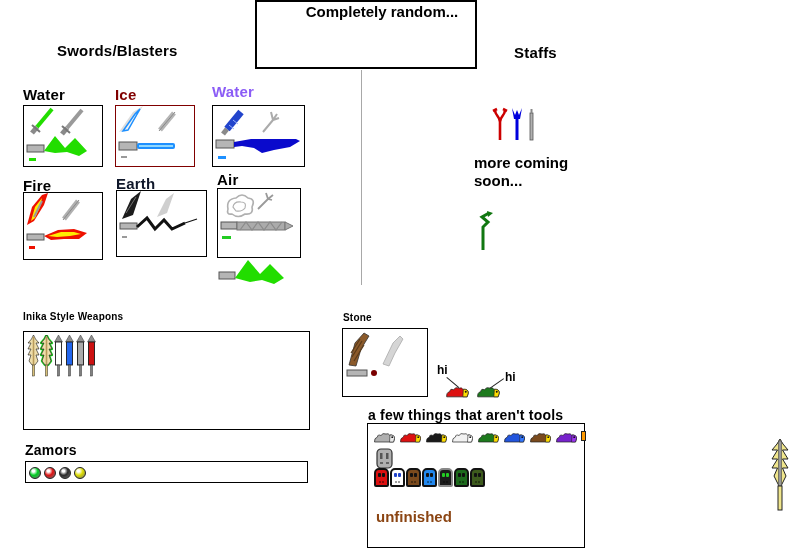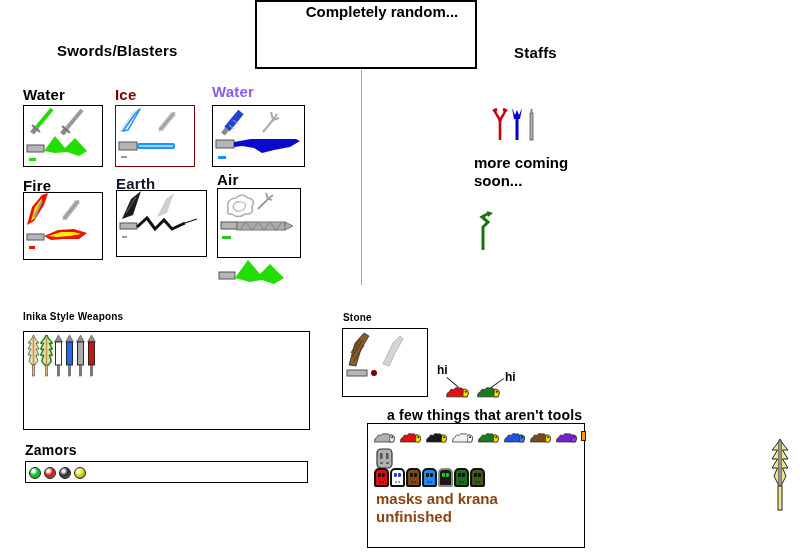--- a/index.html
+++ b/index.html
@@ -211,21 +211,21 @@
     <path d="M1.5,11 Q1,7 4.5,6 Q4.5,3 8,4.5 Q9.5,1.5 13,3 Q15.5,2 16.5,4 L18.5,4 Q22,4.5 21.5,8 L20.5,11 Z" style="fill:#dd1111;stroke:#222;stroke-width:0.7"></path>
     <path d="M17,4 Q21.5,3.5 21.5,7.5 L20.5,11 L16.5,11 Z" style="fill:#ffdd00;stroke:#222;stroke-width:0.6"></path>
     <circle cx="19.2" cy="6.2" r="0.9" style="fill:#111"></circle>
       </svg></div>
   <div class="abs" style="left:476px;top:385px;"><svg width="26" height="14" viewBox="0 0 24 13">
     <path d="M1.5,11 Q1,7 4.5,6 Q4.5,3 8,4.5 Q9.5,1.5 13,3 Q15.5,2 16.5,4 L18.5,4 Q22,4.5 21.5,8 L20.5,11 Z" style="fill:#1d7a1d;stroke:#222;stroke-width:0.7"></path>
     <path d="M17,4 Q21.5,3.5 21.5,7.5 L20.5,11 L16.5,11 Z" style="fill:#ffdd00;stroke:#222;stroke-width:0.6"></path>
     <circle cx="19.2" cy="6.2" r="0.9" style="fill:#111"></circle>
       </svg></div>
 
-  <div class="lbl" style="left:368px;top:407px;font-size:14px;margin-left:19px;">a few things that aren't tools</div>
+  <div class="lbl" style="left:368px;top:407px;font-size:14px;">a few things that aren't tools</div>
   <div class="box" style="left:367px;top:423px;width:218px;height:125px;">
     <div class="sprite-row abs" style="left:5px;top:7px;gap:2px;">
         <svg width="24" height="13" viewBox="0 0 24 13">
     <path d="M1.5,11 Q1,7 4.5,6 Q4.5,3 8,4.5 Q9.5,1.5 13,3 Q15.5,2 16.5,4 L18.5,4 Q22,4.5 21.5,8 L20.5,11 Z" style="fill:#b0b0b0;stroke:#222;stroke-width:0.7"></path>
     <path d="M17,4 Q21.5,3.5 21.5,7.5 L20.5,11 L16.5,11 Z" style="fill:#e8e8e8;stroke:#222;stroke-width:0.6"></path>
     <circle cx="19.2" cy="6.2" r="0.9" style="fill:#111"></circle>
         </svg>
         <svg width="24" height="13" viewBox="0 0 24 13">
     <path d="M1.5,11 Q1,7 4.5,6 Q4.5,3 8,4.5 Q9.5,1.5 13,3 Q15.5,2 16.5,4 L18.5,4 Q22,4.5 21.5,8 L20.5,11 Z" style="fill:#dd1111;stroke:#222;stroke-width:0.7"></path>
     <path d="M17,4 Q21.5,3.5 21.5,7.5 L20.5,11 L16.5,11 Z" style="fill:#ffdd00;stroke:#222;stroke-width:0.6"></path>
@@ -307,21 +307,20 @@
           <i class="n l"></i>
           <i class="n r"></i>
         </span>
         <span class="mask" style="background: rgb(61, 90, 29); border-color: rgb(17, 17, 17);">
           <i class="eye l" style="background:#111111"></i>
           <i class="eye r" style="background:#111111"></i>
           <i class="n l"></i>
           <i class="n r"></i>
         </span>
       </div>
-    <div class="note brown abs" style="left:8px;top:66px;">masks and krana</div>
     <div class="note brown abs" style="left:8px;top:84px;">unfinished</div>
   </div>
 
   <svg class="abs" style="left:768px;top:438px;" width="24" height="74" viewBox="0 0 24 74">
     <polygon points="12,1 15,6 20,12 14.5,12 20,21 14.5,21 20,30 14.5,30 18,38 13,48 11,48 6,38 9.5,30 4,30 9.5,21 4,21 9.5,12 4,12 9,6" style="fill:#f0e68c;stroke:#222;stroke-width:1"></polygon>
     <rect x="10.5" y="3" width="3" height="45" style="fill:#999;stroke:#444;stroke-width:0.6"></rect>
     <rect x="10" y="48" width="4" height="24" style="fill:#f0e68c;stroke:#222;stroke-width:1"></rect>
   </svg>
 
 </div>

